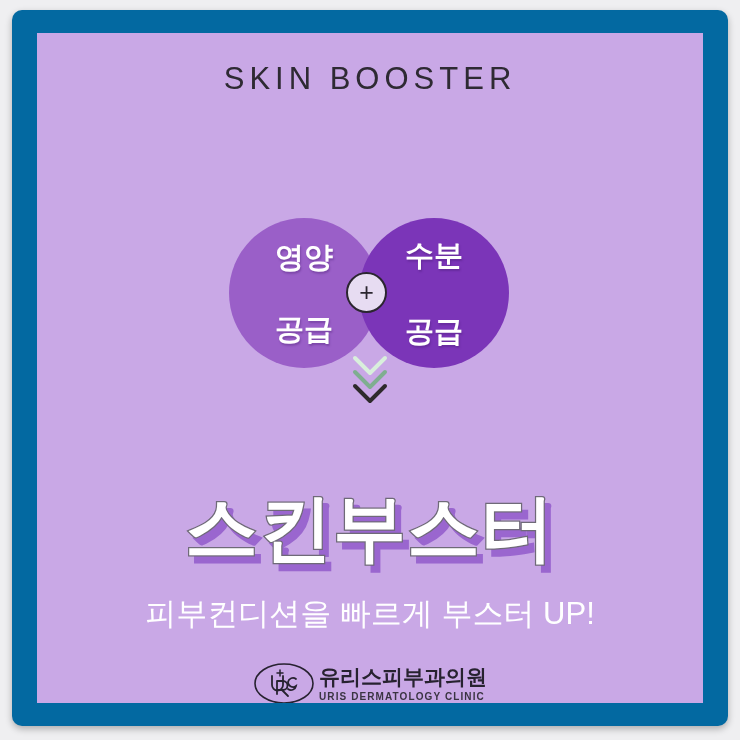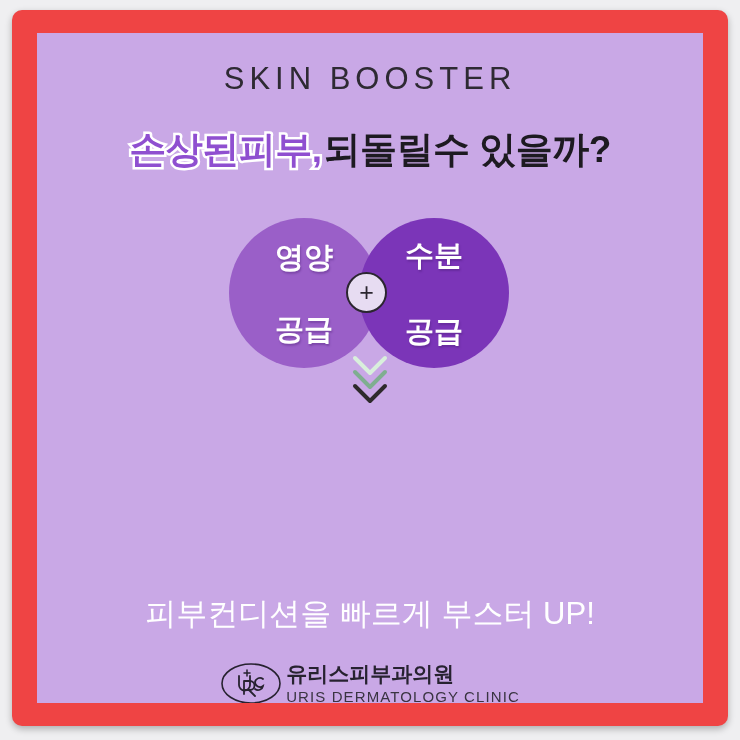--- a/index.html
+++ b/index.html
@@ -14,21 +14,21 @@
     overflow: hidden;
   }
 
   
   .card {
     position: absolute;
     left: 12px;
     top: 10px;
     width: 716px;
     height: 716px;
-    background: #ef4444;
+    background: #0369a1;
     border-radius: 10px;
     box-shadow: 0 3px 7px rgba(0,0,0,0.28);
     box-sizing: border-box;
   }
 
   
   .poster {
     position: absolute;
     left: 25px;
     top: 23px;
@@ -197,39 +197,36 @@
   .logo-mark { width: 62px; height: 45px; }
   .logo-text { display: flex; flex-direction: column; align-items: flex-start; }
   .logo-ko {
     font-size: 21px;
     font-weight: bold;
     color: #272230;
     line-height: 1.1;
     white-space: nowrap;
   }
   .logo-en {
-    font-size: 15px;
-    font-weight: normal;
+    font-size: 10px;
+    font-weight: bold;
     letter-spacing: 1.1px;
     color: #3a3442;
     margin-top: 3px;
     white-space: nowrap;
   }
 </style>
 </head>
 <body>
 
 <div class="card">
   <div class="poster">
 
     <div class="eyebrow">SKIN BOOSTER</div>
 
-    <div class="headline">
-      <span class="hl">손상된피부,</span><span>되돌릴수 있을까?</span>
-    </div>
 
     <div class="venn">
       <div class="circle circle-left">
         <span class="ln">영양</span>
         <span class="ln">공급</span>
       </div>
       <div class="circle circle-right">
         <span class="ln">수분</span>
         <span class="ln">공급</span>
       </div>
@@ -248,20 +245,21 @@
           </svg>
       </div>
       <div class="chev chev3">
         <svg width="36" height="22" viewBox="0 0 36 22">
             <path d="M3 3 L18 18 L33 3" fill="none" stroke="#2e2a2c" stroke-width="4" stroke-linecap="round" stroke-linejoin="round"></path>
           </svg>
       </div>
     </div>
 
 
+    <div class="bigtitle">스킨부스터</div>
 
     <div class="subtitle">피부컨디션을 빠르게 부스터 UP!</div>
 
     <div class="logo">
       <div class="logo-mark">
         <svg width="62" height="45" viewBox="0 0 62 45">
           <ellipse cx="31" cy="22.5" rx="29" ry="19.5" fill="none" stroke="#272230" stroke-width="1.6"></ellipse>
           <path d="M19 15 v9 a5.5 5.5 0 0 0 11 0 v-9" fill="none" stroke="#272230" stroke-width="1.8" stroke-linecap="round"></path>
           <path d="M24 20 v13" fill="none" stroke="#272230" stroke-width="1.8" stroke-linecap="round"></path>
           <path d="M24 20 h6 a4.5 4.5 0 0 1 0 9 h-6" fill="none" stroke="#272230" stroke-width="1.8" stroke-linejoin="round"></path>

